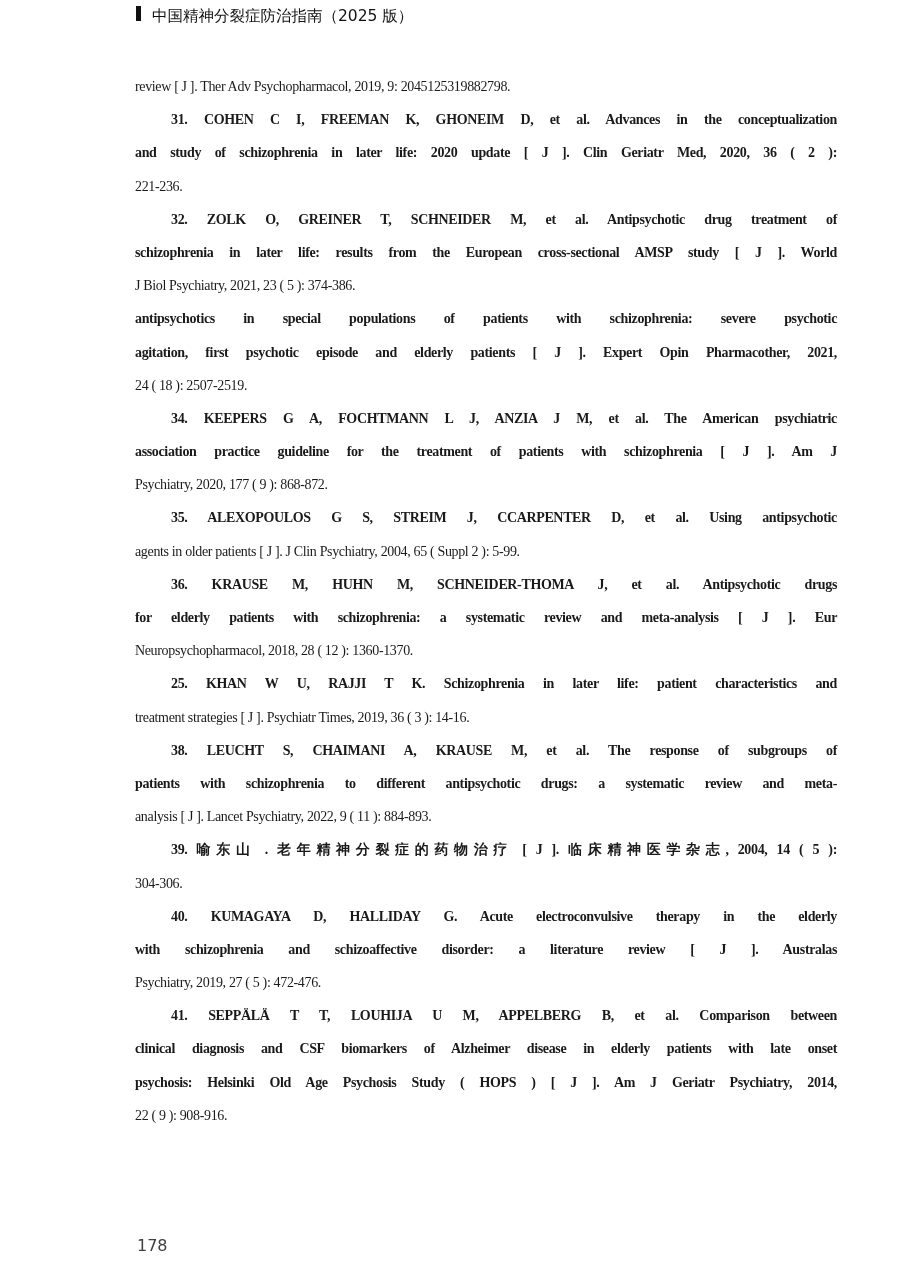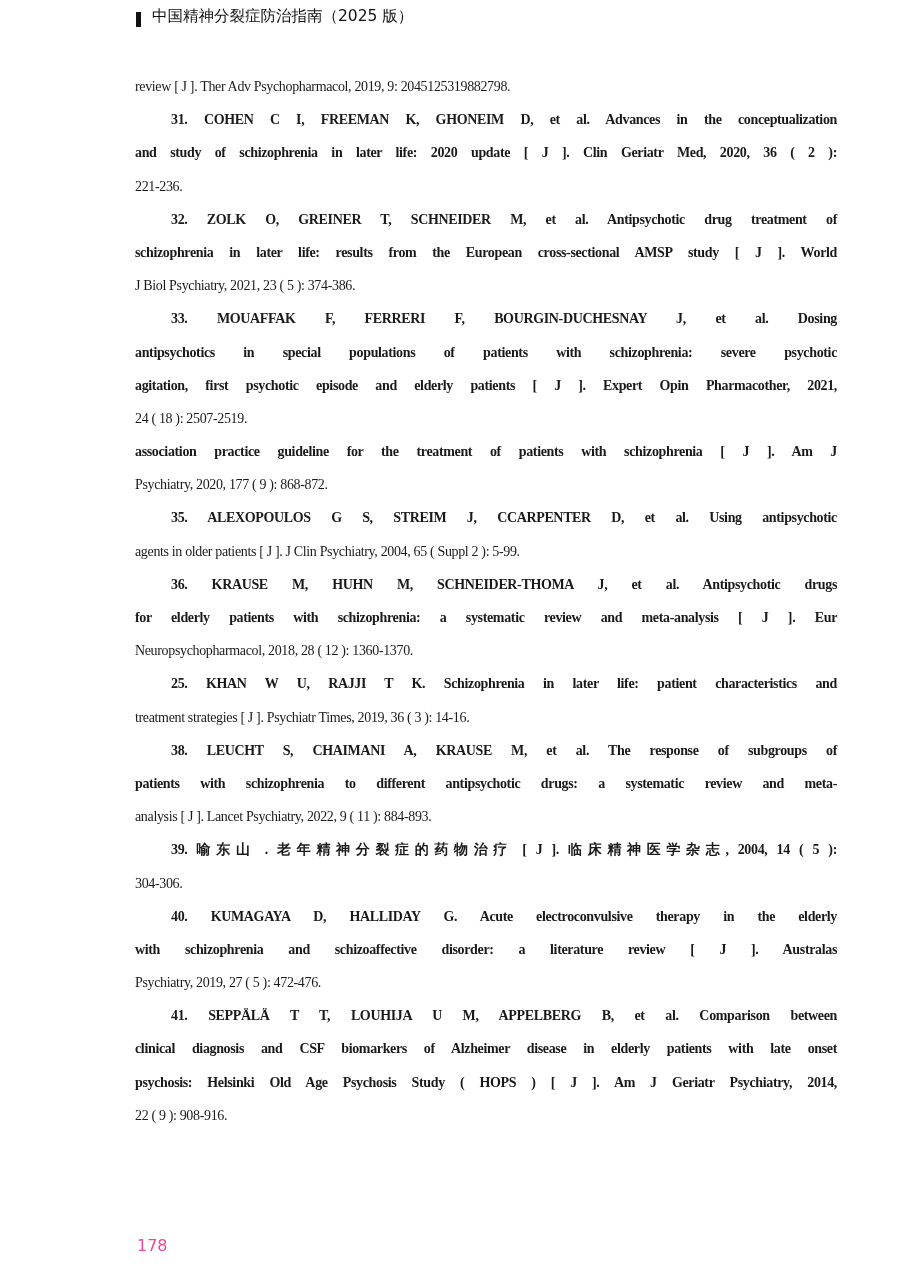--- a/index.html
+++ b/index.html
@@ -3,62 +3,62 @@
   <meta charset="utf-8">
   <style>
     html, body { margin: 0; padding: 0; background: #ffffff; }
     body {
       width: 910px; height: 1288px; position: relative; overflow: hidden;
       color: #1a1a1a;
       font-family: "Liberation Serif", "DejaVu Serif", serif;
     }
     .header {
       position: absolute; left: 136px; top: 6px;
-      display: flex; align-items: flex-end;
+      display: flex; align-items: flex-start;
       font-family: "DejaVu Sans", "Liberation Sans", sans-serif;
       font-size: 15.5px; color: #111;
     }
     .header .marker {
       display: inline-block; width: 5px; height: 15px; background: #111; margin-right: 11px;
     }
     .refs {
       position: absolute; left: 135px; top: 70px; width: 702px;
     }
     .line {
       height: 33.2px; line-height: 33.2px; white-space: nowrap;
       font-size: 14px; letter-spacing: -0.35px;
     }
     .line.just { text-align: justify; text-align-last: justify; font-weight: bold; }
     .line.indent { padding-left: 36px; }
     .page-number {
       position: absolute; left: 137px; top: 1236px;
       font-family: "DejaVu Sans", "Liberation Sans", sans-serif;
-      font-size: 16px; color: #ec4899;
+      font-size: 16px; color: #404040;
     }
   </style>
 </head>
 <body>
 
 <div class="header">
   <span class="marker"></span>
   <span>中国精神分裂症防治指南（2025 版）</span>
 </div>
 
 <div class="refs" id="refs">
     <div class="line">review [ J ]. Ther Adv Psychopharmacol, 2019, 9: 2045125319882798.</div>
     <div class="line indent just">31.  COHEN C I, FREEMAN K, GHONEIM D, et al. Advances in the conceptualization</div>
     <div class="line just">and study of schizophrenia in later life: 2020 update [ J ]. Clin Geriatr Med, 2020, 36 ( 2 ):</div>
     <div class="line">221-236.</div>
     <div class="line indent just">32.  ZOLK O, GREINER T, SCHNEIDER M, et al. Antipsychotic drug treatment of</div>
     <div class="line just">schizophrenia in later life: results from the European cross-sectional AMSP study [ J ]. World</div>
     <div class="line">J Biol Psychiatry, 2021, 23 ( 5 ): 374-386.</div>
-    <div class="line indent just">33.  MOUAFFAK F, FERRERI F, BOURGIN-DUCHESNAY J, et al. Dosing</div>
     <div class="line just">antipsychotics in special populations of patients with schizophrenia: severe psychotic</div>
     <div class="line just">agitation, first psychotic episode and elderly patients [ J ]. Expert Opin Pharmacother, 2021,</div>
     <div class="line">24 ( 18 ): 2507-2519.</div>
+    <div class="line indent just">34.  KEEPERS G A, FOCHTMANN L J, ANZIA J M, et al. The American psychiatric</div>
     <div class="line just">association practice guideline for the treatment of patients with schizophrenia [ J ]. Am J</div>
     <div class="line">Psychiatry, 2020, 177 ( 9 ): 868-872.</div>
     <div class="line indent just">35.  ALEXOPOULOS G S, STREIM J, CCARPENTER D, et al. Using antipsychotic</div>
     <div class="line">agents in older patients [ J ]. J Clin Psychiatry, 2004, 65 ( Suppl 2 ): 5-99.</div>
     <div class="line indent just">36.  KRAUSE M, HUHN M, SCHNEIDER-THOMA J, et al. Antipsychotic drugs</div>
     <div class="line just">for elderly patients with schizophrenia: a systematic review and meta-analysis [ J ]. Eur</div>
     <div class="line">Neuropsychopharmacol, 2018, 28 ( 12 ): 1360-1370.</div>
     <div class="line indent just">25.  KHAN W U, RAJJI T K. Schizophrenia in later life: patient characteristics and</div>
     <div class="line">treatment strategies [ J ]. Psychiatr Times, 2019, 36 ( 3 ): 14-16.</div>
     <div class="line indent just">38.  LEUCHT S, CHAIMANI A, KRAUSE M, et al. The response of subgroups of</div>

